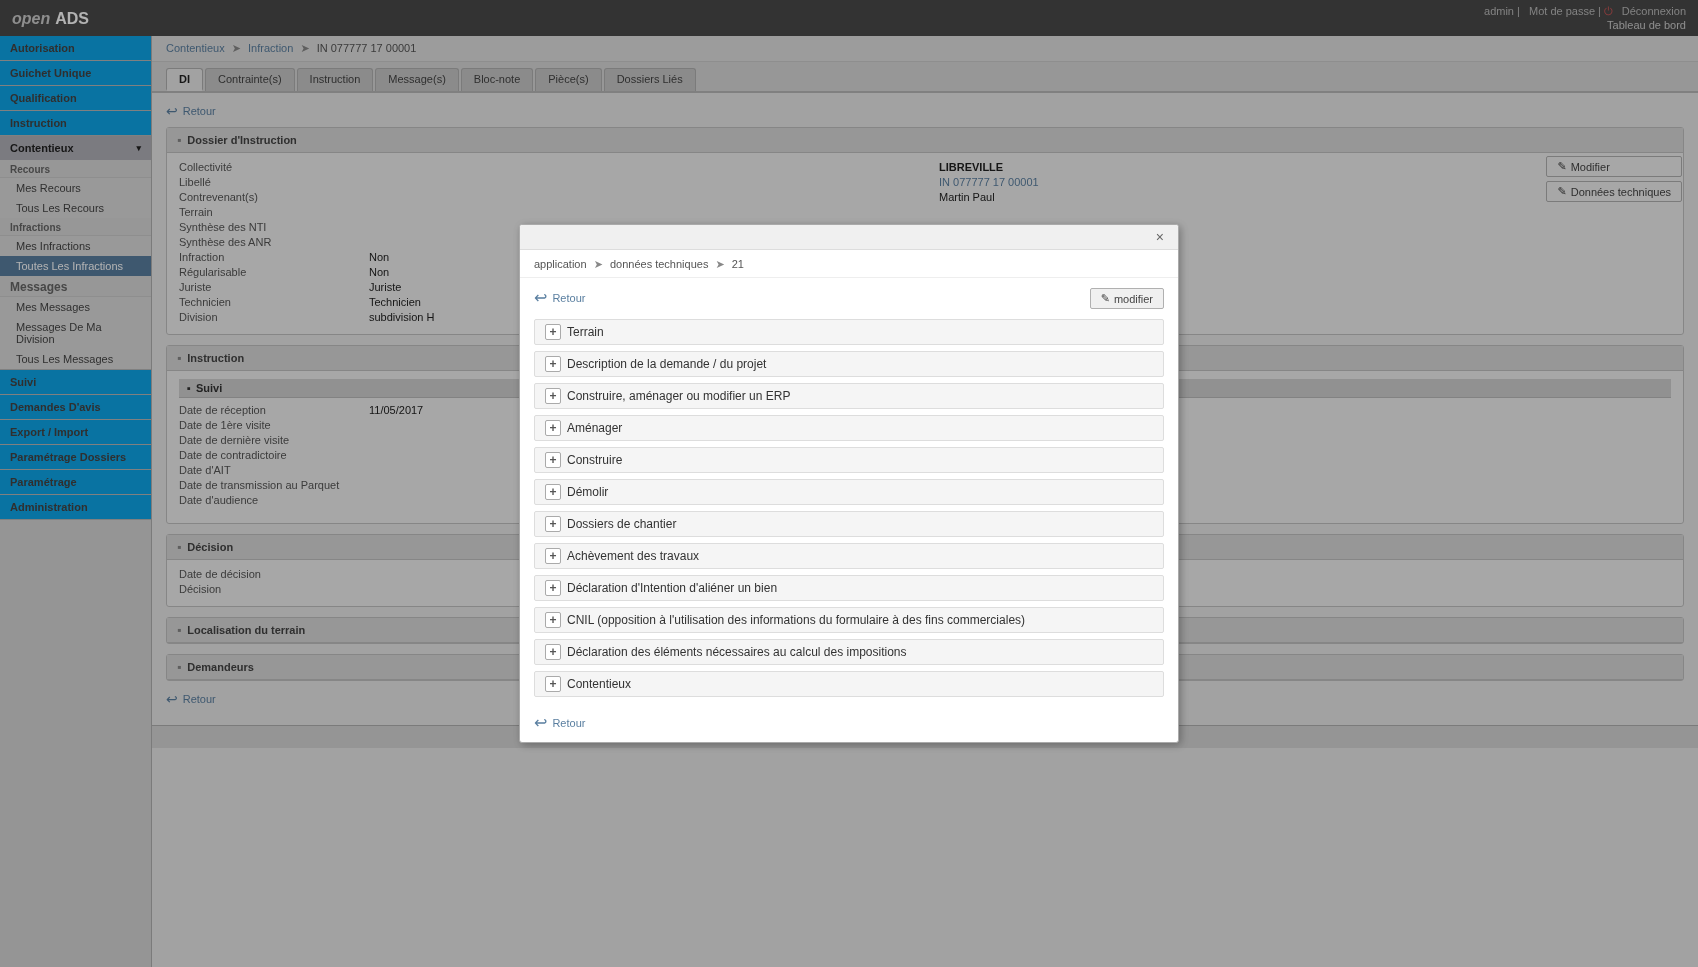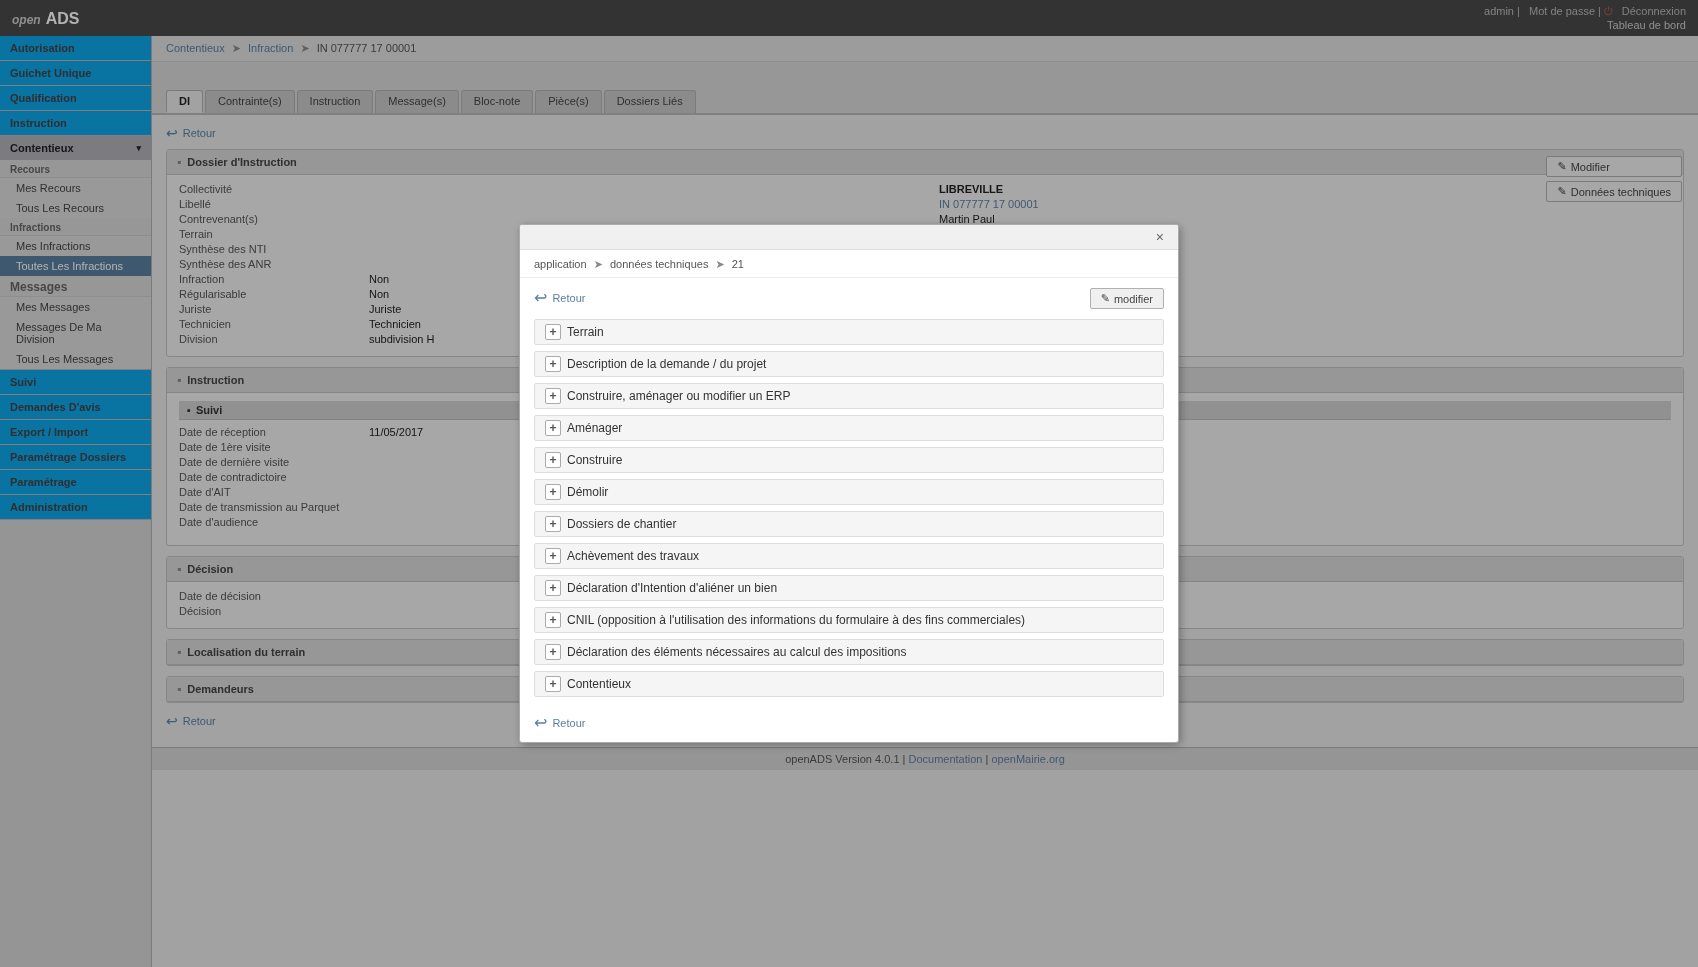--- a/index.html
+++ b/index.html
@@ -87,21 +87,20 @@
     }
     .tab {
       padding: 4px 12px;
       background: #c8c8c8;
       border: 1px solid #b0b0b0;
       border-bottom: none;
       cursor: pointer;
       font-size: 11px;
       color: #444;
       border-radius: 3px 3px 0 0;
-      margin-top: 22px;
     }
     .tab.active { background: #e8e8e8; border-bottom: 2px solid #e8e8e8; color: #222; font-weight: bold; }
 
     
     #content {
       padding: 10px 14px;
     }
 
     
     .retour-link {
@@ -386,21 +385,21 @@
       <div class="modal-footer-retour">
         <span style="color:#5a7fa0;font-size:16px;">↩</span>
         <span>Retour</span>
       </div>
     </div>
   </div>
 </div>
 
 <div id="topbar">
   <div class="logo">
-    <span style="font-style:italic;color:#ccc;font-size:12px;">open</span>
+    <span style="font-style:italic;color:#ccc;font-size:16px;">open</span>
     <span style="color:#fff;font-size:16px;">ADS</span>
   </div>
   <div class="topbar-right">
     <span>admin</span>
     <span> | </span>
     <a href="#">Mot de passe</a>
     <span> | </span>
     <span style="color:#c55;">⏻</span>
     <a href="#">Déconnexion</a>
     <div class="dashboard" style="cursor:pointer;">Tableau de bord</div>

